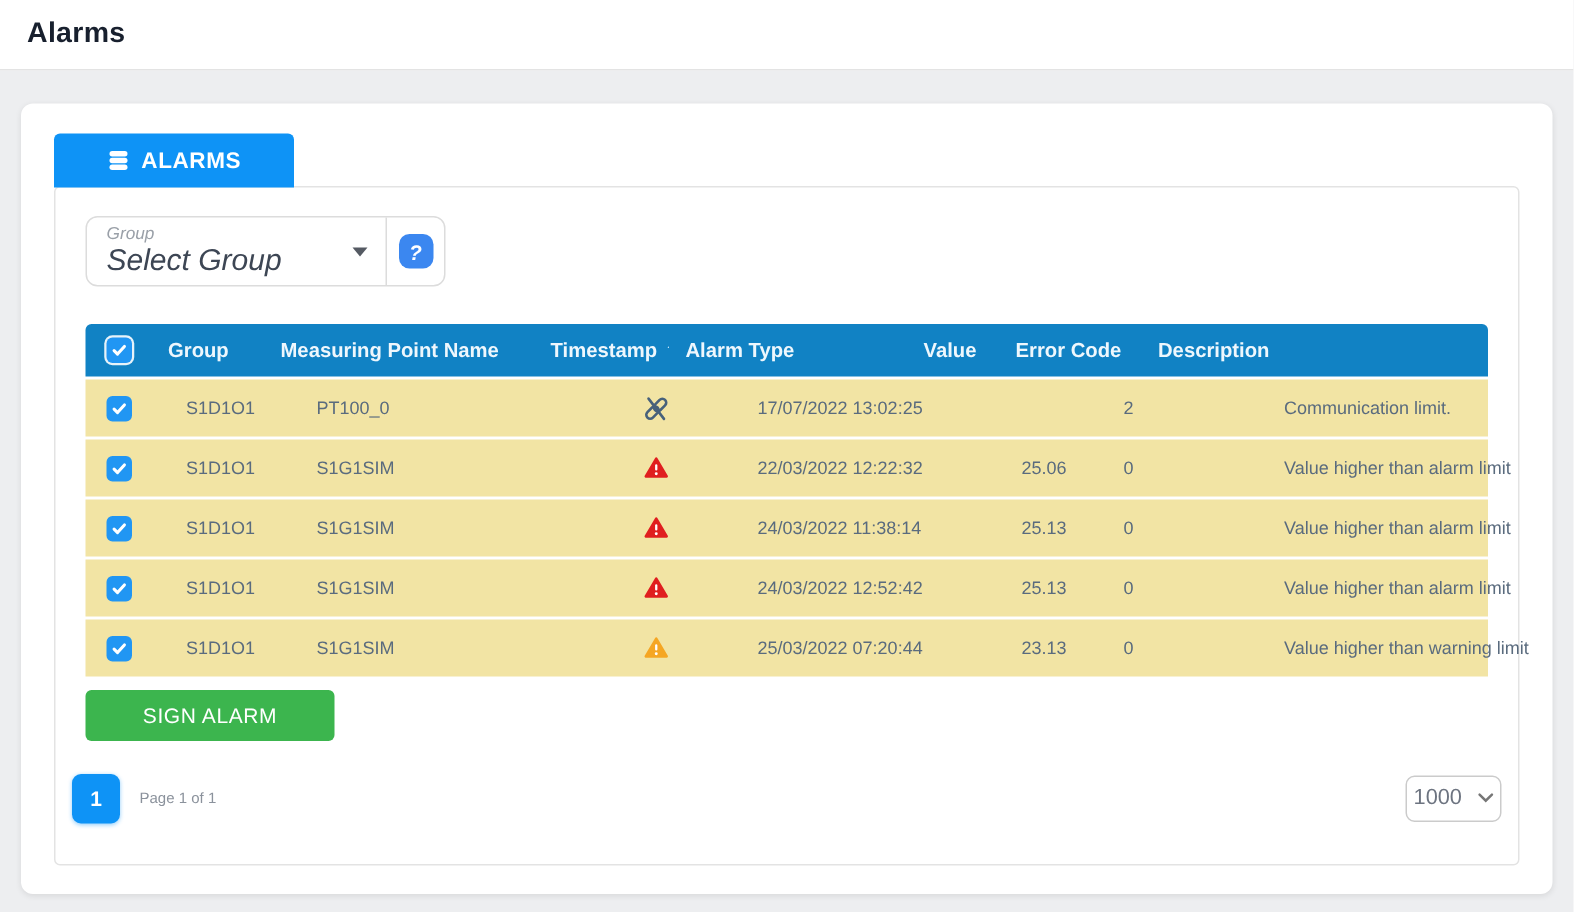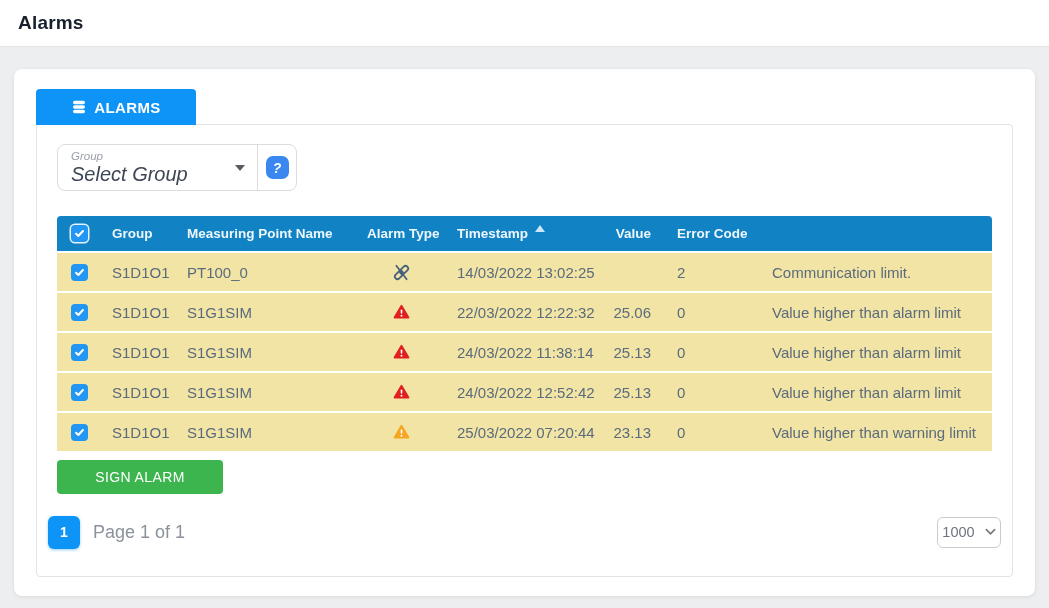--- a/index.html
+++ b/index.html
@@ -75,21 +75,21 @@
   
   .table{position:absolute;left:20px;top:91px;width:935px;}
   .thead,.row{
     display:grid;
     grid-template-columns:44px 75px 180px 90px 162px 55px 94px 235px;
   }
   .thead{
     height:35px;background:var(--table-header-blue);border-radius:4px 4px 0 0;
     color:#eef7fd;font-size:13.5px;font-weight:600;
   }
-  .row{height:38px;background:var(--row-yellow);margin-top:2px;color:var(--row-text);font-size:15px;}
+  .row{height:38px;background:var(--row-yellow);margin-top:2px;color:var(--row-text);font-size:12px;gap:12px;}
   .cell{display:flex;align-items:center;padding-left:11px;overflow:hidden;white-space:nowrap;}
   .c-check{justify-content:center;padding-left:0;}
   .c-icon{justify-content:center;padding-left:0;}
   .c-val{justify-content:flex-end;padding-left:0;padding-right:12px;}
   .c-ec{padding-left:14px;}
   .c-desc{padding-left:15px;}
   .checkbox{
     width:17px;height:17px;border-radius:4px;background:var(--checkbox-blue);
     display:inline-flex;align-items:center;justify-content:center;cursor:pointer;
   }
@@ -109,21 +109,21 @@
   .pager{
     position:absolute;left:11px;right:11px;top:390px;height:34px;
     display:flex;align-items:center;
   }
   .page-btn{
     width:32px;height:33px;border-radius:6px;background:var(--tab-blue);
     color:#fff;font-size:14px;font-weight:bold;display:inline-flex;
     align-items:center;justify-content:center;cursor:pointer;
     box-shadow:0 1px 3px rgba(14,147,246,.45);
   }
-  .page-info{margin-left:13px;font-size:18px;color:#8b929c;}
+  .page-info{margin-left:13px;font-size:10px;color:#8b929c;}
   .spacer{flex:1;}
   .size-select{
     width:64px;height:31px;border:1px solid #cbcbcb;border-radius:6px;
     display:flex;align-items:center;justify-content:center;gap:10px;
     font-size:14.5px;color:#6d7480;cursor:pointer;background:#fff;
   }
 </style>
 </head>
 <body>
 
@@ -164,27 +164,28 @@
       <div class="thead">
         <div class="cell c-check">
             <span class="checkbox cb-header">
               <svg width="11" height="11" viewBox="0 0 24 24">
                 <path d="M4.5 12.5 9.5 17.5 19.5 6.5" fill="none" stroke="#fff" stroke-width="4.5" stroke-linecap="round" stroke-linejoin="round"></path>
               </svg>
             </span>
           </div>
         <div class="cell">Group</div>
         <div class="cell">Measuring Point Name</div>
-        <div class="cell">Alarm Type</div>
         <div class="cell">
           <span>Timestamp</span>
           <span class="sort-up"></span>
         </div>
+        <div class="cell">Alarm Type</div>
         <div class="cell c-val">Value</div>
         <div class="cell c-ec">Error Code</div>
+        <div class="cell c-desc">Description</div>
       </div>
       <div id="rows">
   <div class="row">
     <div class="cell c-check">
               <span class="checkbox">
                 <svg width="11" height="11" viewBox="0 0 24 24">
                   <path d="M4.5 12.5 9.5 17.5 19.5 6.5" fill="none" stroke="#fff" stroke-width="4.5" stroke-linecap="round" stroke-linejoin="round"></path>
                 </svg>
               </span>
             </div>
@@ -192,21 +193,21 @@
     <div class="cell f-mp">PT100_0</div>
     <div class="cell c-icon f-icon">
               <svg width="19" height="19" viewBox="0 0 24 24" fill="none" stroke="#47617b" stroke-width="2.2" stroke-linecap="round">
                 <g transform="rotate(-45 12 12)">
                   <rect x="1.5" y="8.75" width="12" height="6.5" rx="3.25"></rect>
                   <rect x="10.5" y="8.75" width="12" height="6.5" rx="3.25"></rect>
                 </g>
                 <line x1="5.5" y1="3.5" x2="18.5" y2="20.5"></line>
               </svg>
             </div>
-    <div class="cell f-ts">14/03/2022 13:02:25</div>
+    <div class="cell f-ts">17/07/2022 13:02:25</div>
     <div class="cell c-val f-val"></div>
     <div class="cell c-ec f-ec">2</div>
     <div class="cell c-desc f-desc">Communication limit.</div>
   </div>
 
   <div class="row">
     <div class="cell c-check">
               <span class="checkbox">
                 <svg width="11" height="11" viewBox="0 0 24 24">
                   <path d="M4.5 12.5 9.5 17.5 19.5 6.5" fill="none" stroke="#fff" stroke-width="4.5" stroke-linecap="round" stroke-linejoin="round"></path>

